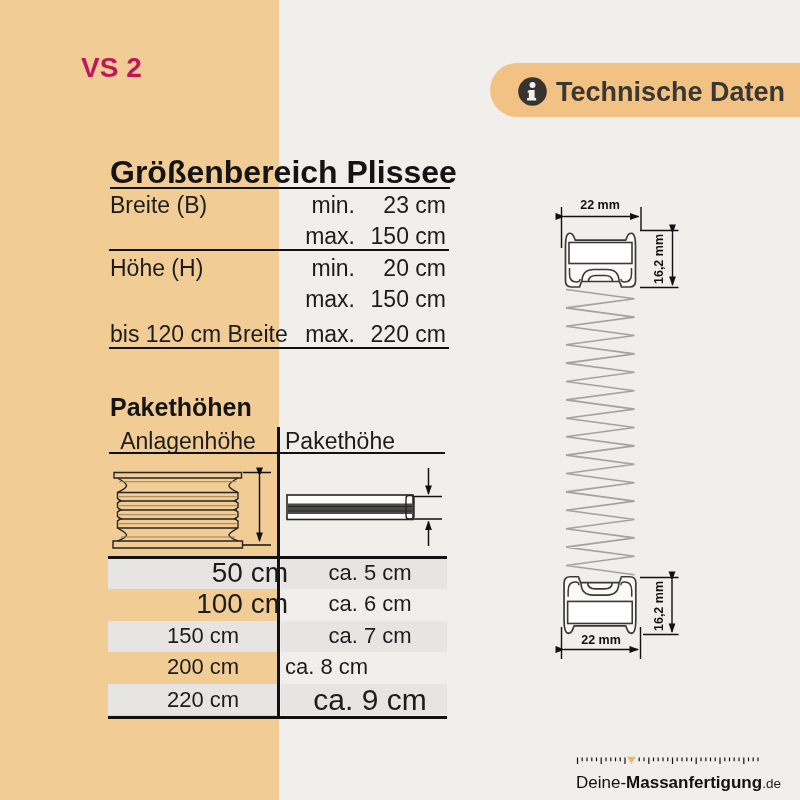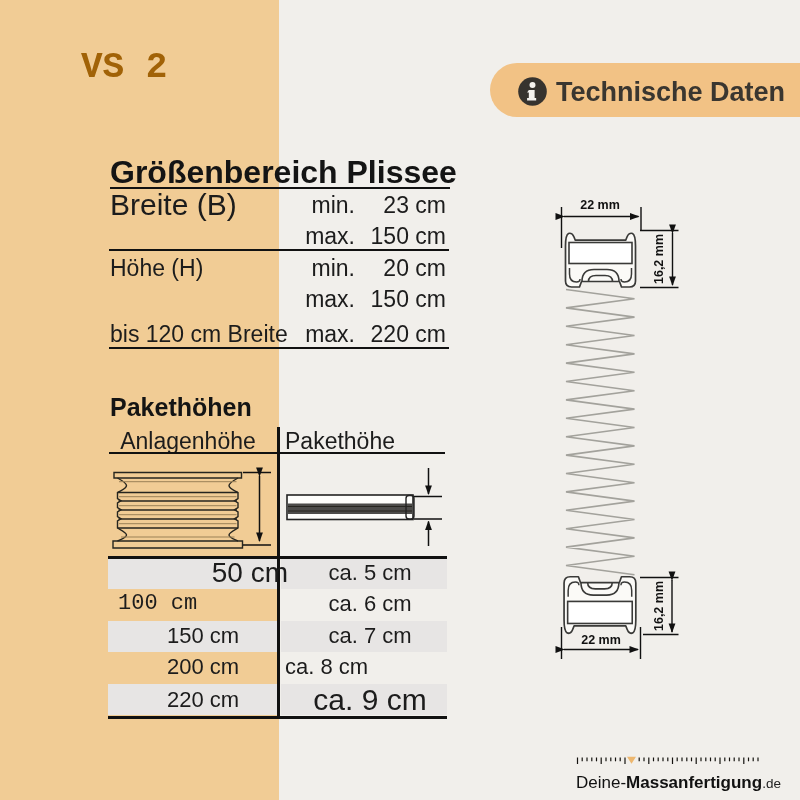--- a/index.html
+++ b/index.html
@@ -7,37 +7,37 @@
        background:#f1efeb;font-family:"Liberation Sans",sans-serif;color:#1c1c1c;}
   .abs{position:absolute;}
   .b{font-weight:bold;}
   .line{position:absolute;background:#111;}
 </style>
 </head>
 <body>
 
 <div class="abs" style="left:0;top:0;width:279px;height:800px;background:#f1cc95;"></div>
 
-<div class="abs b" style="left:81px;top:50px;font-size:36px;line-height:36px;letter-spacing:0px;color:#a16207;font-family:Liberation Mono, monospace;">VS&nbsp;2</div>
+<div class="abs b" style="left:81px;top:50px;font-size:28px;line-height:36px;letter-spacing:0px;color:#be185d;">VS&nbsp;2</div>
 
 <div class="abs" style="left:490px;top:63px;width:310px;height:54px;background:#f2c285;border-radius:27px 0 0 27px;"></div>
 
 <svg class="abs" style="left:518px;top:77px;" width="29" height="29" viewBox="0 0 30 30">
   <circle cx="15" cy="15" r="14.8" fill="#37332e"></circle>
   <circle cx="15" cy="8.2" r="3.1" fill="#f5f2ee"></circle>
   <path d="M11.2 13.5 h6 v8.3 h1.6 v2.6 h-9.4 v-2.6 h1.8 v-5.7 h-1.8 z" fill="#f5f2ee"></path>
 </svg>
 
 <div class="abs b" style="left:556px;top:78px;font-size:27px;line-height:28px;color:#3a3630;">Technische Daten</div>
 
 <div class="abs b" style="left:110px;top:159px;font-size:32px;line-height:26px;color:#141414;">Größenbereich Plissee</div>
 
 <div class="line" style="left:110px;top:187px;width:340px;height:2px;"></div>
 
-<div class="abs" style="left:110px;top:193px;font-size:30px;line-height:24px;">Breite (B)</div>
+<div class="abs" style="left:110px;top:193px;font-size:23px;line-height:24px;">Breite (B)</div>
 
 <div class="abs" style="left:255px;top:193px;width:100px;font-size:23px;line-height:24px;text-align:right;">min.</div>
 <div class="abs" style="left:346px;top:193px;width:100px;font-size:23px;line-height:24px;text-align:right;">23 cm</div>
 
 <div class="abs" style="left:255px;top:224px;width:100px;font-size:23px;line-height:24px;text-align:right;">max.</div>
 <div class="abs" style="left:346px;top:224px;width:100px;font-size:23px;line-height:24px;text-align:right;">150 cm</div>
 
 <div class="line" style="left:109px;top:249px;width:340px;height:2px;"></div>
 
 <div class="abs" style="left:110px;top:256px;font-size:23px;line-height:24px;">Höhe (H)</div>
@@ -70,21 +70,21 @@
 <div class="abs" style="left:281px;top:621px;width:166px;height:31px;background:#e7e5e4;"></div>
 
 <div class="abs" style="left:108px;top:684px;width:169px;height:31px;background:#e7e5e4;"></div>
 <div class="abs" style="left:281px;top:684px;width:166px;height:31px;background:#e7e5e4;"></div>
 
 <div class="line" style="left:108px;top:556px;width:339px;height:2.5px;"></div>
 
 <div class="abs" style="left:118px;top:561px;width:170px;font-size:28px;line-height:24px;text-align:right;">50 cm</div>
 <div class="abs" style="left:285px;top:561px;width:170px;font-size:22px;line-height:24px;text-align:center;">ca. 5 cm</div>
 
-<div class="abs" style="left:118px;top:592px;width:170px;font-size:22px;line-height:24px;text-align:left;font-family:Liberation Mono, monospace;">100 cm</div>
+<div class="abs" style="left:118px;top:592px;width:170px;font-size:28px;line-height:24px;text-align:right;">100 cm</div>
 <div class="abs" style="left:285px;top:592px;width:170px;font-size:22px;line-height:24px;text-align:center;">ca. 6 cm</div>
 
 <div class="abs" style="left:118px;top:624px;width:170px;font-size:22px;line-height:24px;text-align:center;">150 cm</div>
 <div class="abs" style="left:285px;top:624px;width:170px;font-size:22px;line-height:24px;text-align:center;">ca. 7 cm</div>
 
 <div class="abs" style="left:118px;top:655px;width:170px;font-size:22px;line-height:24px;text-align:center;">200 cm</div>
 <div class="abs" style="left:285px;top:655px;width:170px;font-size:22px;line-height:24px;">ca. 8 cm</div>
 
 <div class="abs" style="left:118px;top:688px;width:170px;font-size:22px;line-height:24px;text-align:center;">220 cm</div>
 <div class="abs" style="left:285px;top:688px;width:170px;font-size:30px;line-height:24px;text-align:center;">ca. 9 cm</div>

